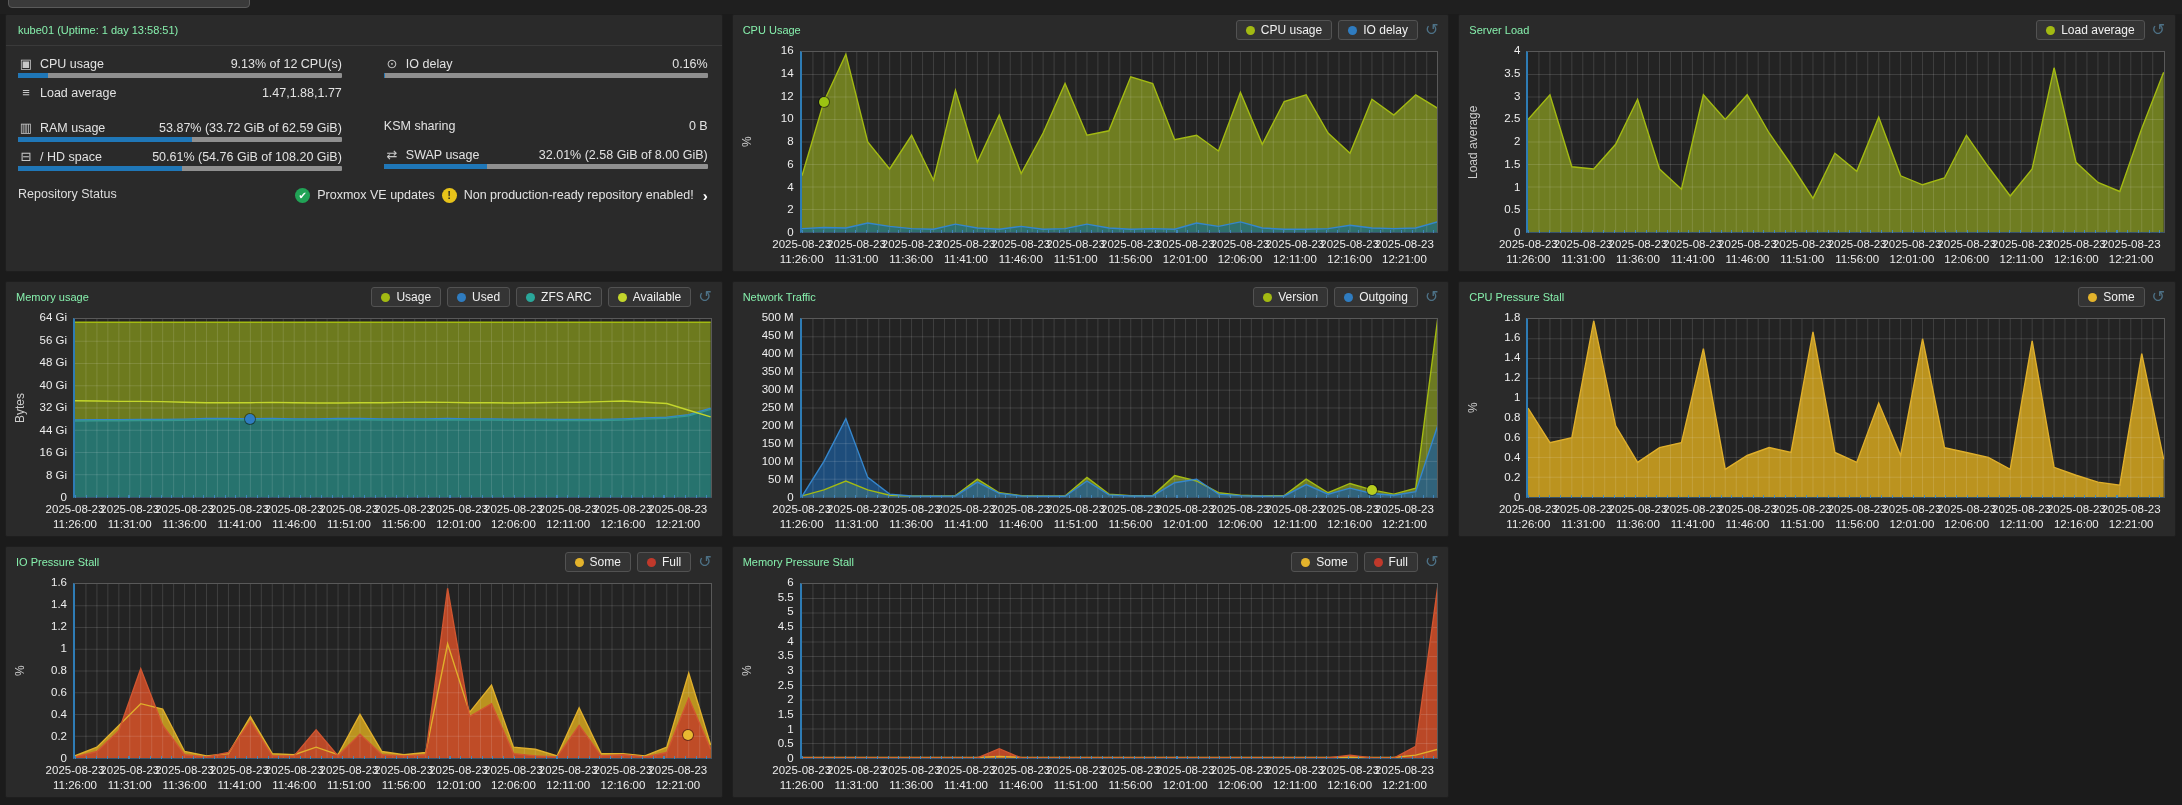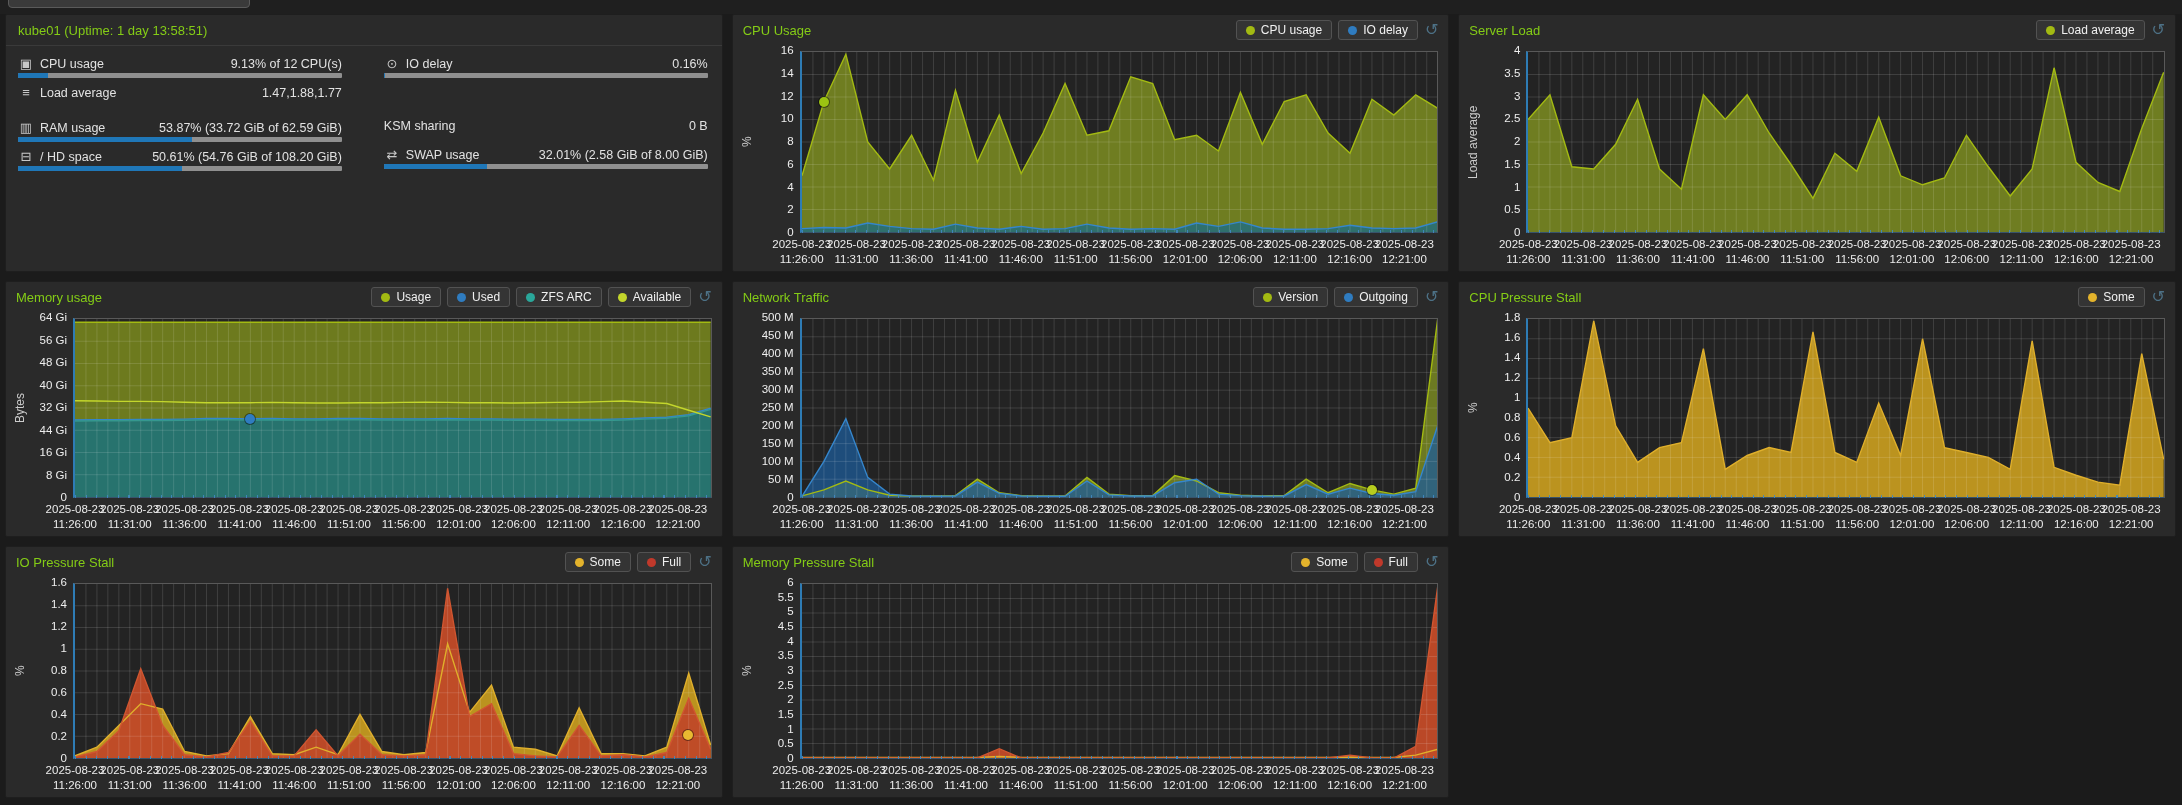--- a/index.html
+++ b/index.html
@@ -4,21 +4,21 @@
 <style>
   html,body{margin:0;padding:0;background:#1b1b1b;width:2182px;height:805px;overflow:hidden;
     font-family:"Liberation Sans","DejaVu Sans",sans-serif;-webkit-font-smoothing:antialiased;}
   .topstrip{position:absolute;top:0;left:0;right:0;height:14px;background:#1f1f1f;}
   .top-partial-btn{position:absolute;top:-4px;left:8px;width:240px;height:10px;background:#3a3a3a;
     border:1px solid #5a5a5a;border-radius:0 0 4px 4px;}
   #panel-grid{position:absolute;top:14px;left:5px;right:6px;display:grid;
     grid-template-columns:repeat(3,1fr);grid-template-rows:258px 256px 252px;gap:9px;}
   .panel{background:#2a2a2a;border:1px solid #1e1e1e;border-radius:2px;display:flex;flex-direction:column;overflow:hidden;}
   .panel-header{height:30px;display:flex;align-items:center;padding:0 10px;flex:0 0 auto;}
-  .panel-title{color:#84cc16;font-size:13px;white-space:nowrap;}
+  .panel-title{color:#86efac;font-size:11px;white-space:nowrap;}
   .legend{margin-left:auto;display:flex;gap:6px;align-items:center;}
   .legend-pill{display:flex;align-items:center;gap:6px;background:#343434;border:1px solid #525252;
     border-radius:3px;padding:2px 9px;color:#f0f0f0;font-size:12px;white-space:nowrap;cursor:pointer;}
   .dot{width:9px;height:9px;border-radius:50%;display:inline-block;}
   .undo-icon{color:#4d7186;font-size:16px;margin-left:7px;line-height:1;cursor:pointer;}
   
   .chart-body{flex:1;display:flex;padding:6px 10px 2px 6px;min-height:0;}
   .ylabel{width:15px;display:flex;align-items:center;justify-content:center;color:#cccccc;font-size:12px;
     writing-mode:vertical-rl;transform:rotate(180deg);}
   .yaxis{width:46px;position:relative;flex:0 0 auto;}
@@ -136,20 +136,30 @@
               <span>SWAP usage</span>
               </span>
             <span>32.01% (2.58 GiB of 8.00 GiB)</span>
           </div>
           <div class="bar">
               <div class="bar-fill" style="width: 32.01%;"></div>
             </div>
         </div>
       </div>
       <div class="details">
+        <div class="detail-row">
+          <span class="detail-label">Repository Status</span>
+          <span class="repo-value">
+            <span class="badge badge-ok">✔</span>
+            <span>Proxmox VE updates</span>
+            <span class="badge badge-warn">!</span>
+            <span>Non production-ready repository enabled!</span>
+            <span class="chevron">›</span>
+          </span>
+        </div>
       </div>
     </div>
   </div>
 
 <div class="panel">
     <div class="panel-header">
       <span class="panel-title">CPU Usage</span>
       <span class="legend">
           <span class="legend-pill">
             <span class="dot" style="background: rgb(163, 186, 18);"></span>

